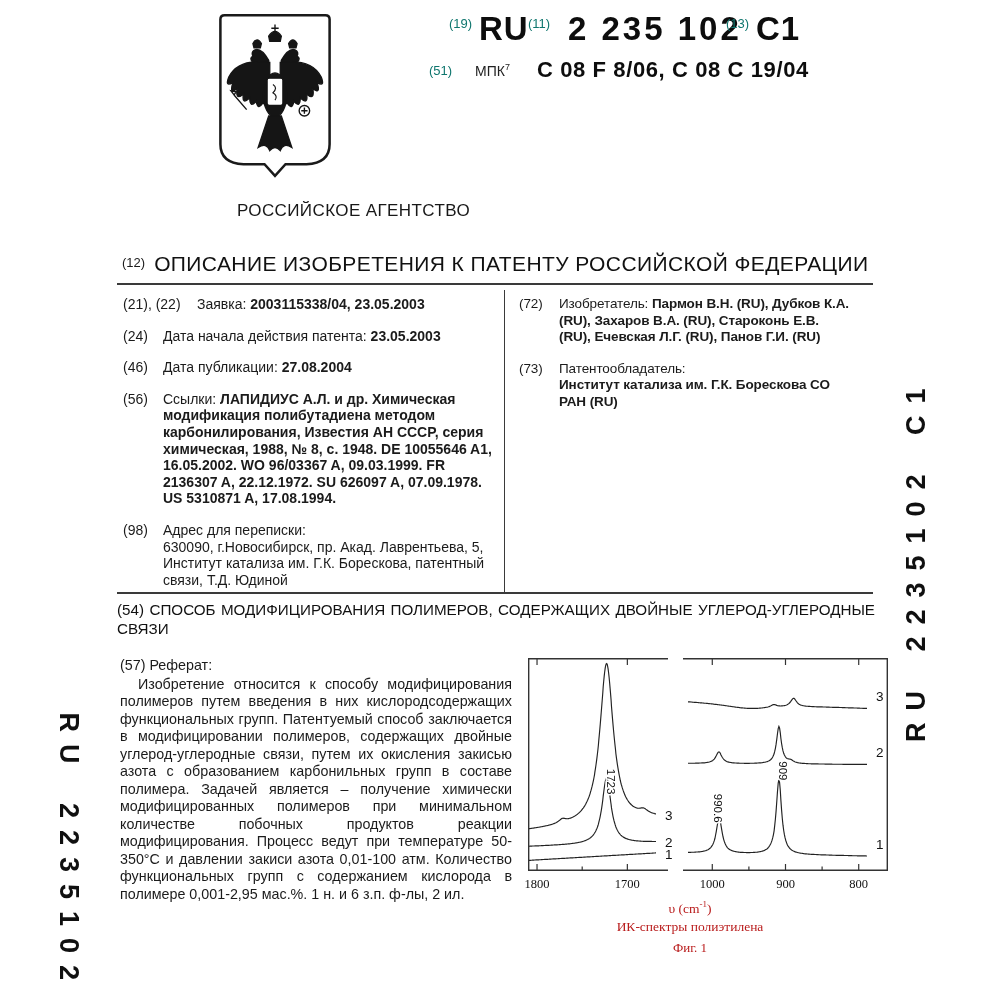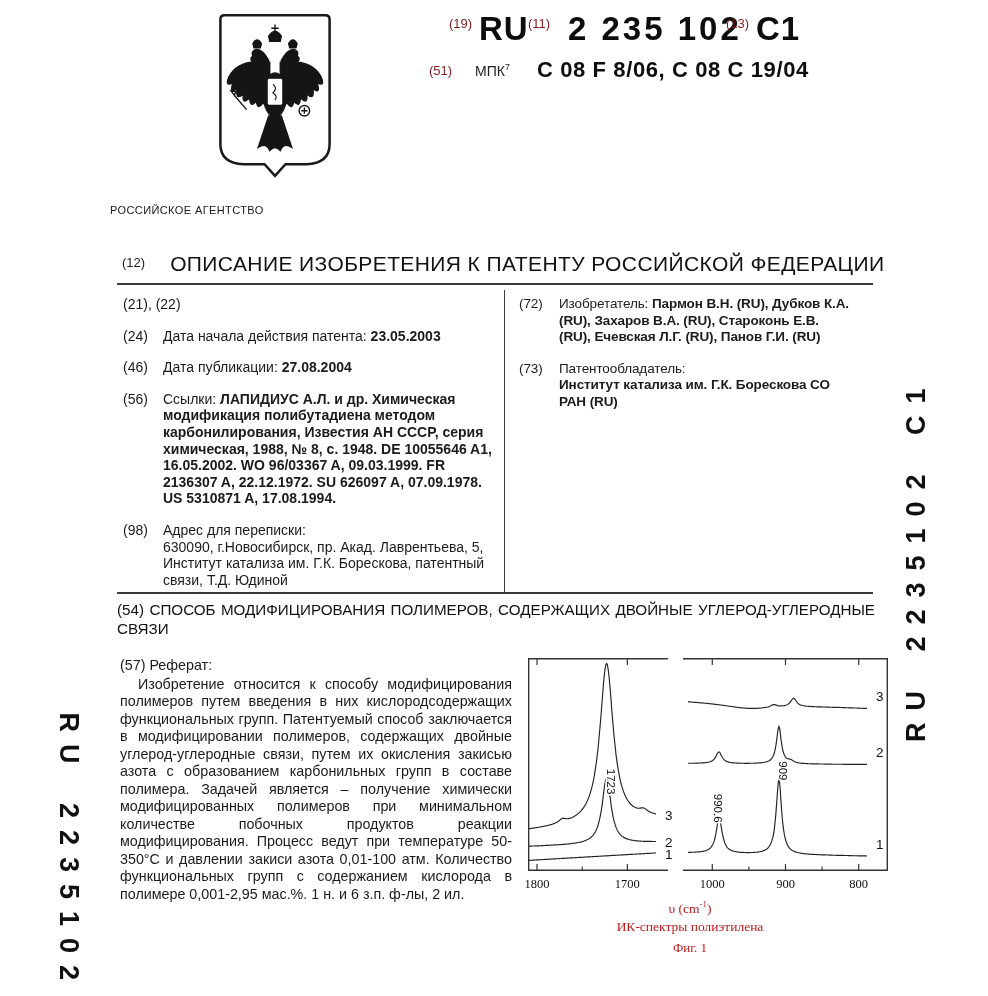--- a/index.html
+++ b/index.html
@@ -1,33 +1,33 @@
 <!DOCTYPE html>
 <html><head>
 <meta charset="utf-8">
 <style>
   html,body{margin:0;padding:0;background:#fff;}
   .page{position:relative;width:988px;height:996px;background:#ffffff;overflow:hidden;
         font-family:"Liberation Sans",sans-serif;color:#1b1b1b;}
   
   .arms{position:absolute;left:212px;top:12px;}
   
-  .agency{position:absolute;left:110px;top:202px;width:360px;text-align:left;
-          font-size:11px;line-height:17px;letter-spacing:.4px;color:#181818;}
-  
-  .hdr-sup{position:absolute;font-size:13px;color:#7f1d1d;}
+  .agency{position:absolute;left:110px;top:202px;width:360px;text-align:right;
+          font-size:17px;line-height:17px;letter-spacing:.4px;color:#181818;}
+  
+  .hdr-sup{position:absolute;font-size:13px;color:#0f766e;}
   .hdr-big{position:absolute;font-size:33px;font-weight:bold;letter-spacing:1px;color:#0d0d0d;}
   .hdr-num{letter-spacing:3px;}
   .ipc-label{position:absolute;left:475px;top:62px;font-size:14px;color:#222;}
   .ipc-label sup{font-size:9px;}
   .ipc-codes{position:absolute;left:537px;top:57px;font-size:22px;font-weight:bold;
              letter-spacing:.6px;color:#0d0d0d;}
   
   .title12{position:absolute;left:122px;top:252px;white-space:nowrap;}
-  .title12 .n{font-size:13px;position:relative;top:-4px;margin-right:25px;}
+  .title12 .n{font-size:13px;position:relative;top:-4px;margin-right:9px;}
   .title12 .t{font-size:21px;letter-spacing:.4px;color:#111;}
   .rule{position:absolute;left:117px;width:756px;height:1.6px;background:#3a3a3a;}
   .rule-top{top:283px;} .rule-mid{top:592px;}
   
   .cols{position:absolute;left:117px;top:290px;width:756px;height:302px;display:flex;}
   .colL{width:388px;border-right:1.4px solid #3a3a3a;padding:6px 8px 4px 6px;box-sizing:border-box;}
   .colR{flex:1;padding:6px 0 0 14px;box-sizing:border-box;}
   .frow{display:flex;margin-bottom:15px;font-size:14px;line-height:16.6px;}
   .fnum{flex:0 0 40px;white-space:nowrap;}
   .fnum.wide{flex:0 0 74px;}
@@ -104,20 +104,24 @@
 
   <div class="title12">
     <span class="n">(12)</span><span class="t">ОПИСАНИЕ ИЗОБРЕТЕНИЯ К ПАТЕНТУ РОССИЙСКОЙ ФЕДЕРАЦИИ</span>
   </div>
   <div class="rule rule-top"></div>
 
   <div class="cols">
     <div class="colL">
       <div class="frow">
         <span class="fnum wide">(21), (22)</span>
+        <div class="fbody">
+          <span>Заявка:</span>
+          <span class="val">2003115338/04,  23.05.2003</span>
+        </div>
       </div>
       <div class="frow">
         <span class="fnum">(24)</span>
         <div class="fbody">
           <span>Дата начала действия патента:</span>
           <span class="val">23.05.2003</span>
         </div>
       </div>
       <div class="frow">
         <span class="fnum">(46)</span>

